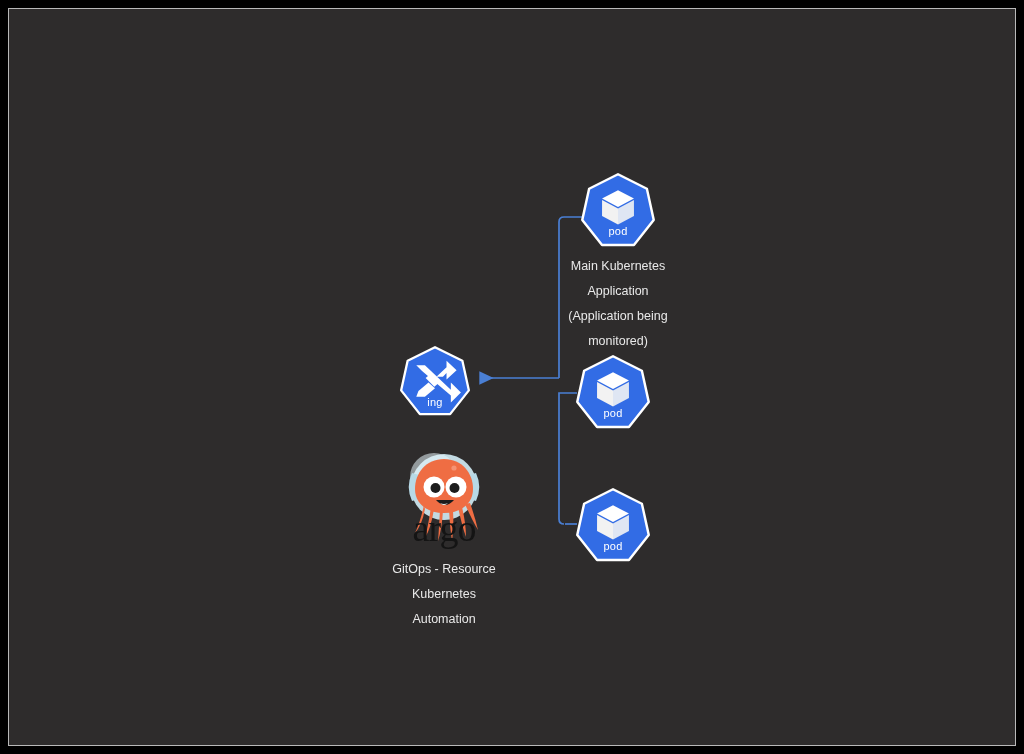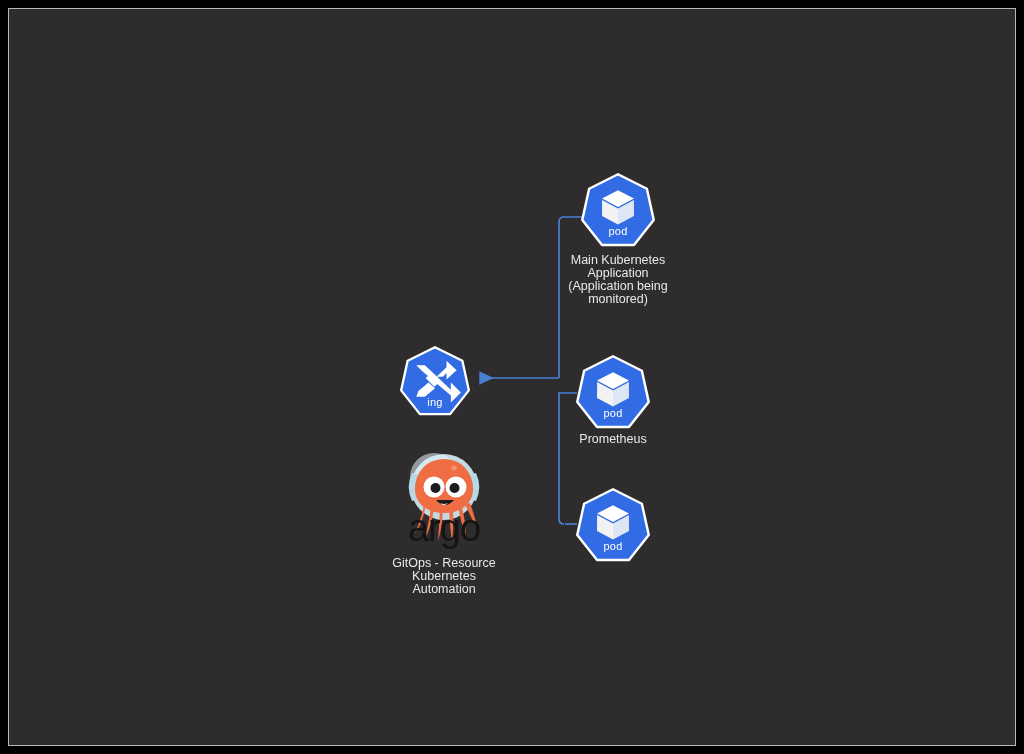--- a/index.html
+++ b/index.html
@@ -54,21 +54,21 @@
   }
 
   .node-caption {
     position: absolute;
     left: 50%;
     transform: translateX(-50%);
     width: 190px;
     text-align: center;
     color: #e9e9e9;
     font-size: 12.5px;
-    line-height: 13px;
+    line-height: 25px;
     white-space: pre-line;
   }
 
   
   .k8s-node .node-glyph { width: 76px; height: 76px; }
   .k8s-node.ing .node-glyph { width: 72px; height: 72px; }
 
   .k8s-inner-label {
     position: absolute;
     left: 0;
@@ -133,21 +133,20 @@
         <svg viewBox="0 0 100 100" width="76" height="76">
           <polygon points="50,3 88,22 97,63 71,96 29,96 3,63 12,22" fill="#326ce5" stroke="#ffffff" stroke-width="3.2" stroke-linejoin="round"></polygon>
           <g transform="translate(50,43)">
             <polygon points="0,-19 21,-8 0,3 -21,-8" fill="#ffffff"></polygon>
             <polygon points="-21,-6 0,5 0,26 -21,15" fill="#f2f2f2"></polygon>
             <polygon points="21,-6 0,5 0,26 21,15" fill="#dfe6f3"></polygon>
           </g>
         </svg>
         <div class="k8s-inner-label">pod</div>
       </div>
-      <div class="node-caption" style="top:79px;">Prometheus</div>
     </div>
 
     <div class="node k8s-node pod" style="left:566px; top:478px;">
       <div class="node-glyph">
         <svg viewBox="0 0 100 100" width="76" height="76">
           <polygon points="50,3 88,22 97,63 71,96 29,96 3,63 12,22" fill="#326ce5" stroke="#ffffff" stroke-width="3.2" stroke-linejoin="round"></polygon>
           <g transform="translate(50,43)">
             <polygon points="0,-19 21,-8 0,3 -21,-8" fill="#ffffff"></polygon>
             <polygon points="-21,-6 0,5 0,26 -21,15" fill="#f2f2f2"></polygon>
             <polygon points="21,-6 0,5 0,26 21,15" fill="#dfe6f3"></polygon>
@@ -201,21 +200,21 @@
           <circle cx="60" cy="40" r="10.5" fill="#ffffff"></circle>
           <circle cx="39.5" cy="41" r="5" fill="#1c1c1c"></circle>
           <circle cx="58.5" cy="41" r="5" fill="#1c1c1c"></circle>
 
           <path d="M 40 53 Q 49 63 58 53 Z" fill="#1c1c1c"></path>
           <path d="M 44 56 q 4 2 8 0 q -4 4 -8 0 Z" fill="#ffffff"></path>
         </svg>
         
         <div style="position:absolute; left:0; right:0; top:62px; text-align:center;
                     font-size:38px; line-height:38px; letter-spacing:-1px;
-                    color:#141414; font-family:Liberation Sans, sans-serif;">argo</div>
+                    color:#141414; font-family:Liberation Serif, serif;">argo</div>
       </div>
       <div class="node-caption" style="top:110px;">GitOps  - Resource
 Kubernetes
 Automation</div>
     </div>
 
   </div>
 </div>
 
 </body></html>

